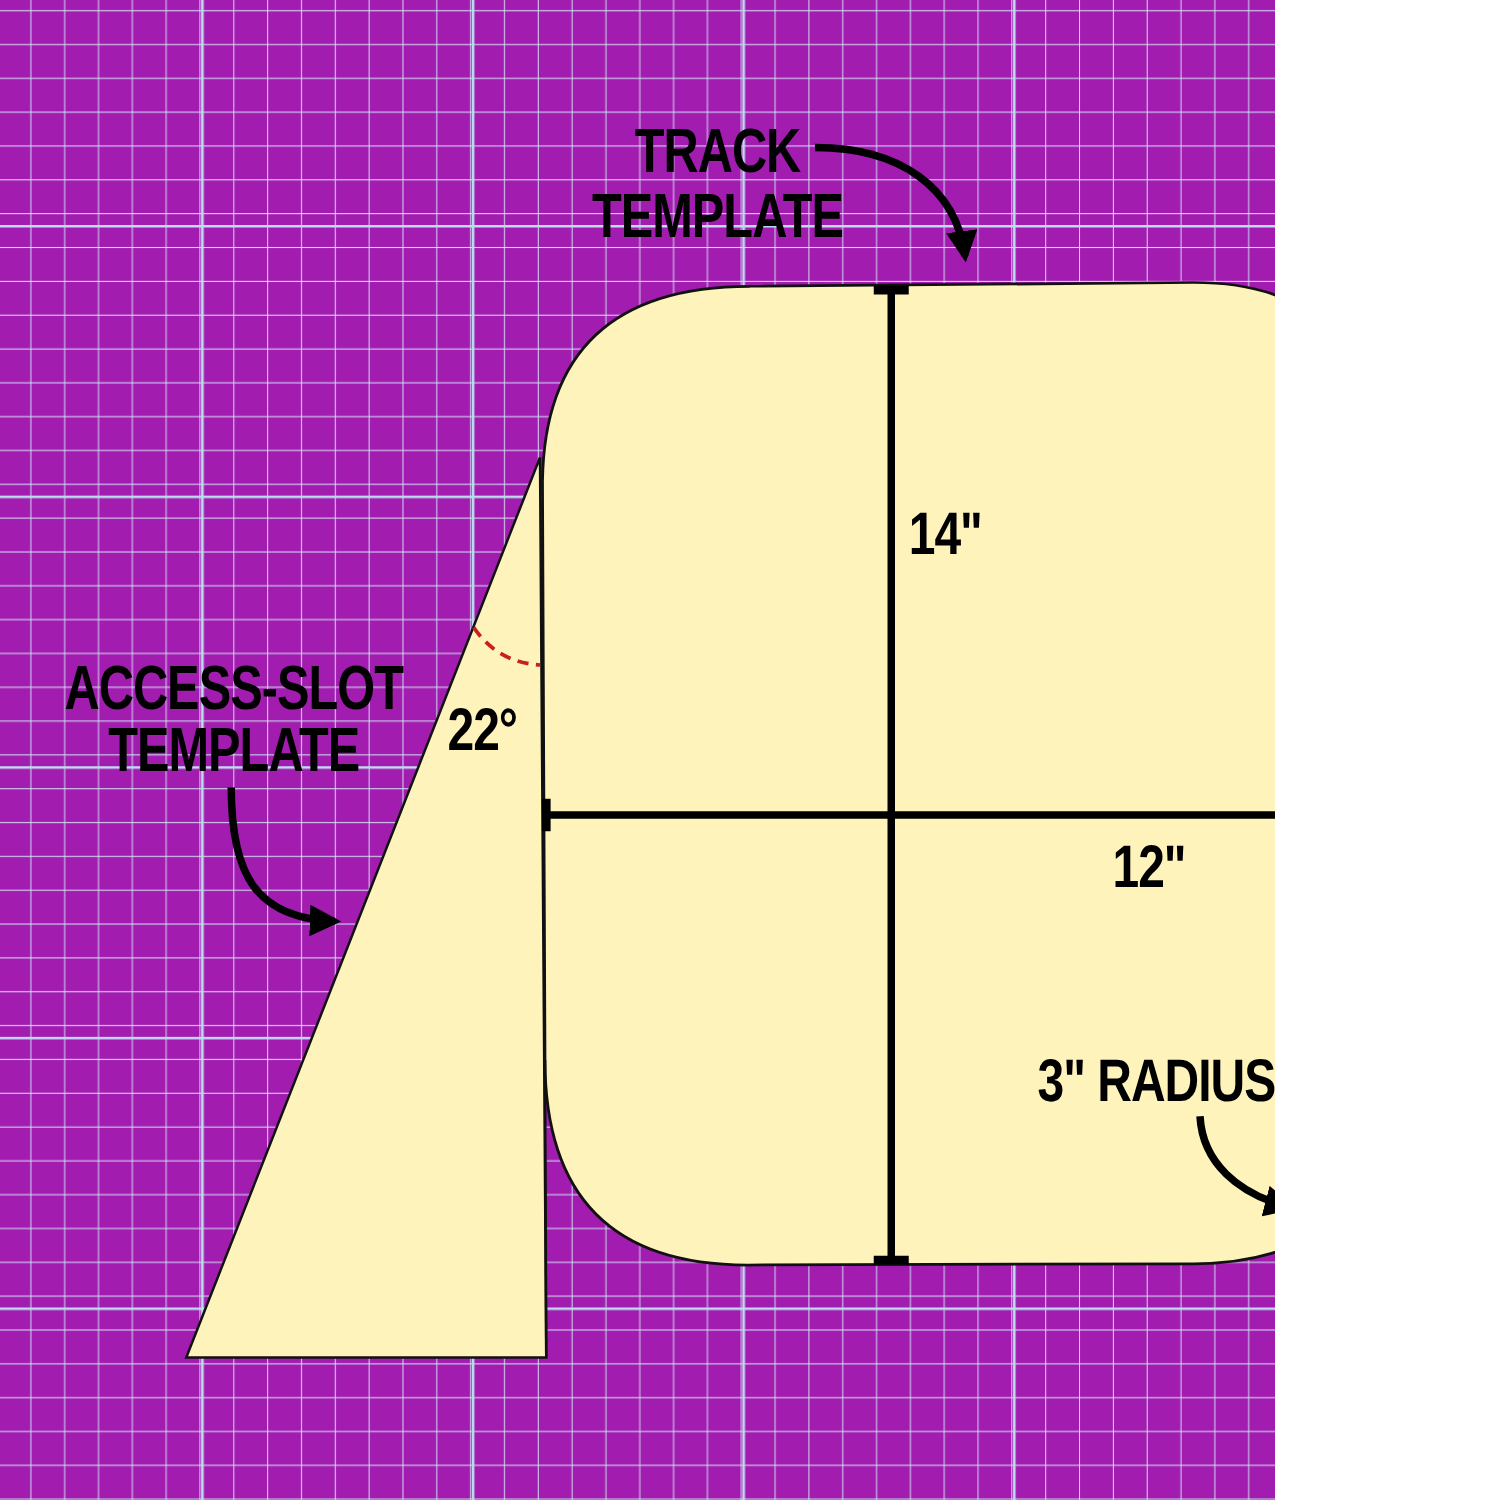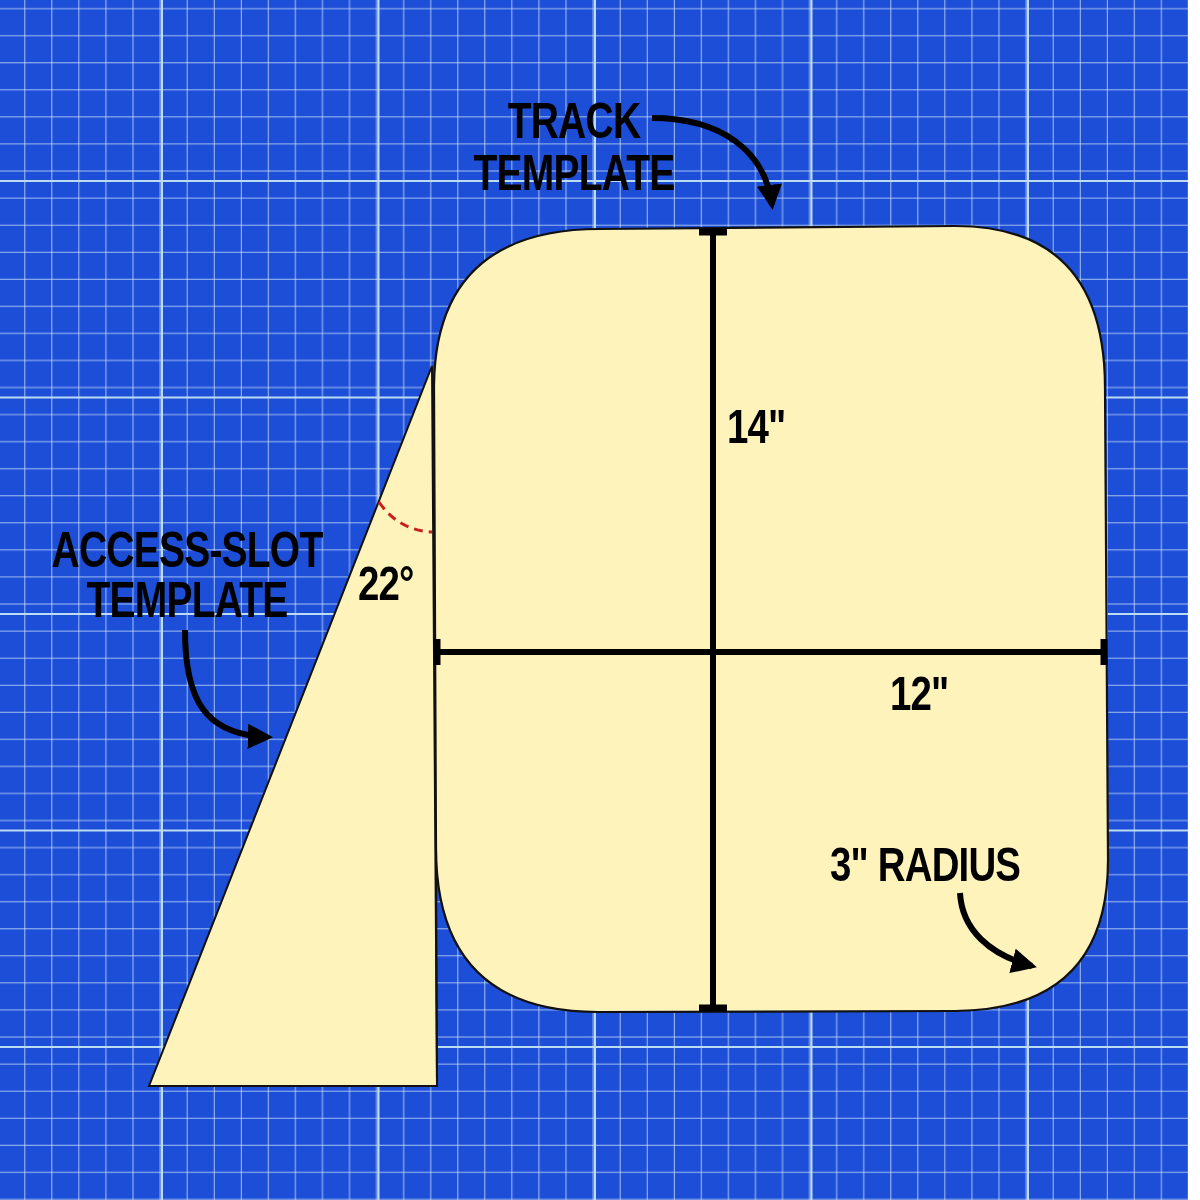--- a/index.html
+++ b/index.html
@@ -1,16 +1,16 @@
 <!DOCTYPE html>
 <html><head>
 <meta charset="utf-8">
 <style>
   html, body { margin: 0; padding: 0; background: #ffffff; }
-  #stage { position: relative; width: 1188px; height: 1200px; overflow: hidden; background: #1d4ed8; }
+  #stage { position: relative; width: 1020px; height: 1200px; overflow: hidden; background: #a21caf; }
   #stage svg { position: absolute; left: 0; top: 0; }
   .lbl { font-family: "Liberation Sans", "DejaVu Sans", sans-serif; font-weight: 700; fill: #000000; }
   .title-lbl { font-size: 50px; letter-spacing: -1px; }
   .dim-lbl { font-size: 48px; letter-spacing: -1px; }
 </style>
 </head>
 <body>
 
 <div id="stage">
   <svg width="1200" height="1200" viewBox="0 0 1200 1200" xmlns="http://www.w3.org/2000/svg">

